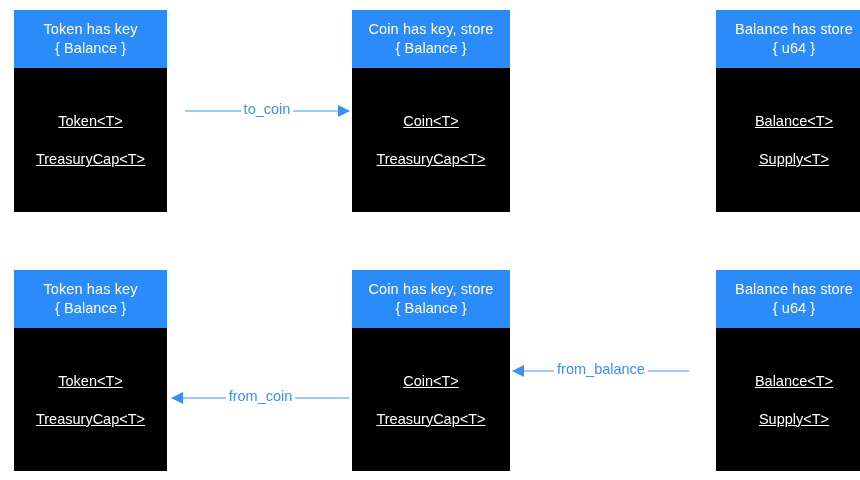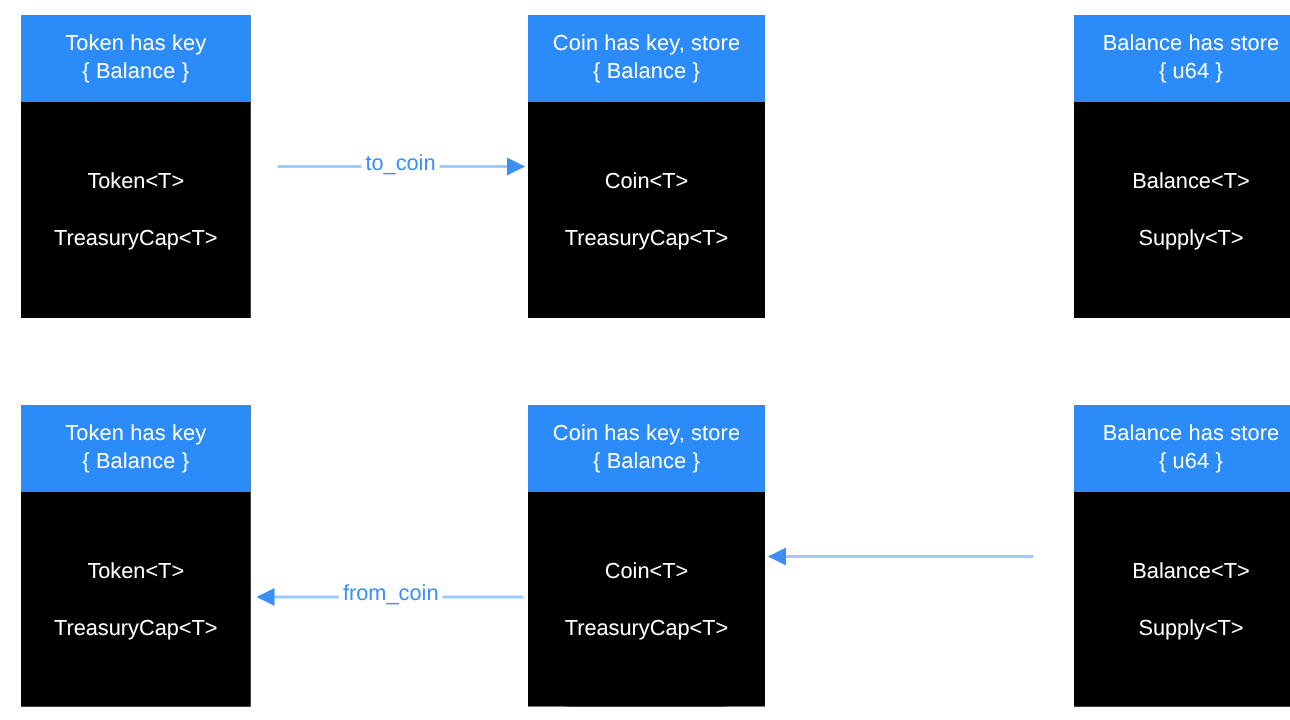--- a/index.html
+++ b/index.html
@@ -50,20 +50,21 @@
     flex: 1 1 auto;
     background: #000000;
     color: #ffffff;
     display: flex;
     flex-direction: column;
     align-items: center;
     justify-content: center;
     gap: 20px;
     font-size: 14.5px;
     line-height: 18px;
+    text-decoration: underline;
   }
   .node-body-line {
     text-align: center;
     white-space: nowrap;
   }
 
   
   .row1 { top: 10px;  height: 202px; }
   .row2 { top: 270px; height: 201px; }
 
@@ -185,20 +186,21 @@
 { Balance }</div>
     <div class="node-body">
       <div class="node-body-line">Coin&lt;T&gt;</div>
       <div class="node-body-line">TreasuryCap&lt;T&gt;</div>
     </div>
   </div>
 
   <div class="edge edge-r2c2">
     <div class="edge-line"></div>
     <div class="arrow-head left"></div>
+    <div class="edge-label">from_balance</div>
   </div>
 
   <div class="node row2 col3">
     <div class="node-header">Balance has store
 { u64 }</div>
     <div class="node-body">
       <div class="node-body-line">Balance&lt;T&gt;</div>
       <div class="node-body-line">Supply&lt;T&gt;</div>
     </div>
   </div>

